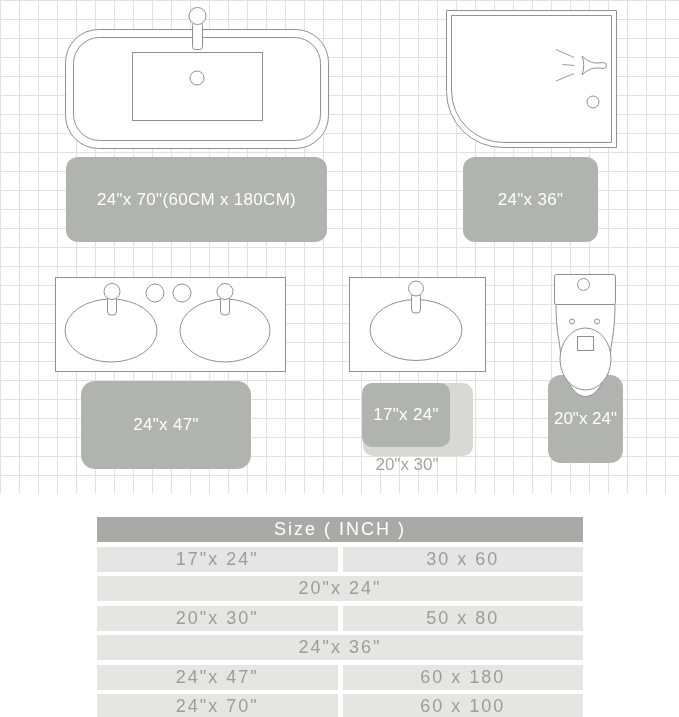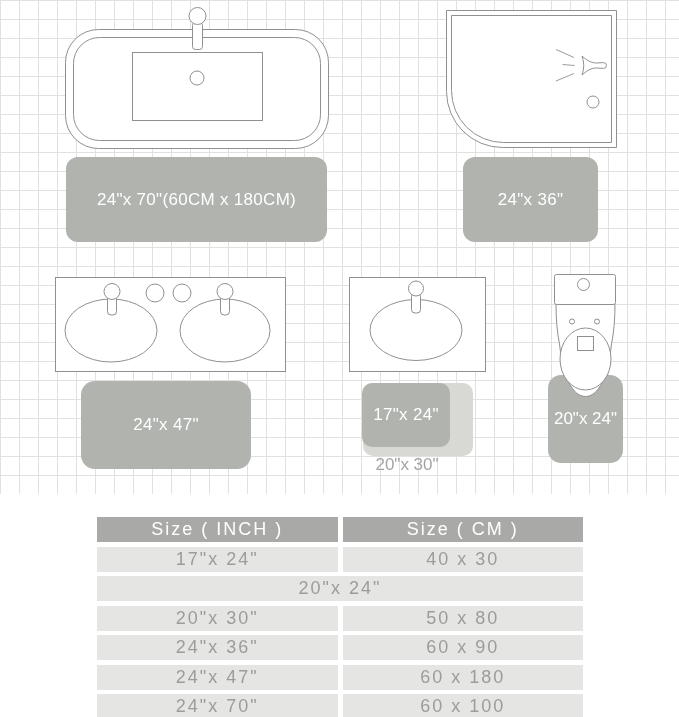--- a/index.html
+++ b/index.html
@@ -113,36 +113,34 @@
       <rect x="577.5" y="336.5" width="16" height="14" fill="none"></rect>
       <circle cx="572" cy="321.5" r="2.5" fill="none"></circle>
       <circle cx="597" cy="321.5" r="2.5" fill="none"></circle>
       <circle cx="583.5" cy="284.5" r="6" fill="none"></circle>
     </g>
   </svg>
 
   <div class="size-table">
     <div class="trow thead">
       <div class="cell">Size ( INCH )</div>
-      <div class="cell">Size ( CM )</div>
     </div>
     <div class="trow">
       <div class="cell">17"x 24"</div>
-      <div class="cell">40 x 30</div>
+      <div class="cell">30 x 60</div>
     </div>
     <div class="trow">
       <div class="cell">20"x 24"</div>
     </div>
     <div class="trow">
       <div class="cell">20"x 30"</div>
       <div class="cell">50 x 80</div>
     </div>
     <div class="trow">
       <div class="cell">24"x 36"</div>
-      <div class="cell">60 x 90</div>
     </div>
     <div class="trow">
       <div class="cell">24"x 47"</div>
       <div class="cell">60 x 180</div>
     </div>
     <div class="trow">
       <div class="cell">24"x 70"</div>
       <div class="cell">60 x 100</div>
     </div>
   </div>

